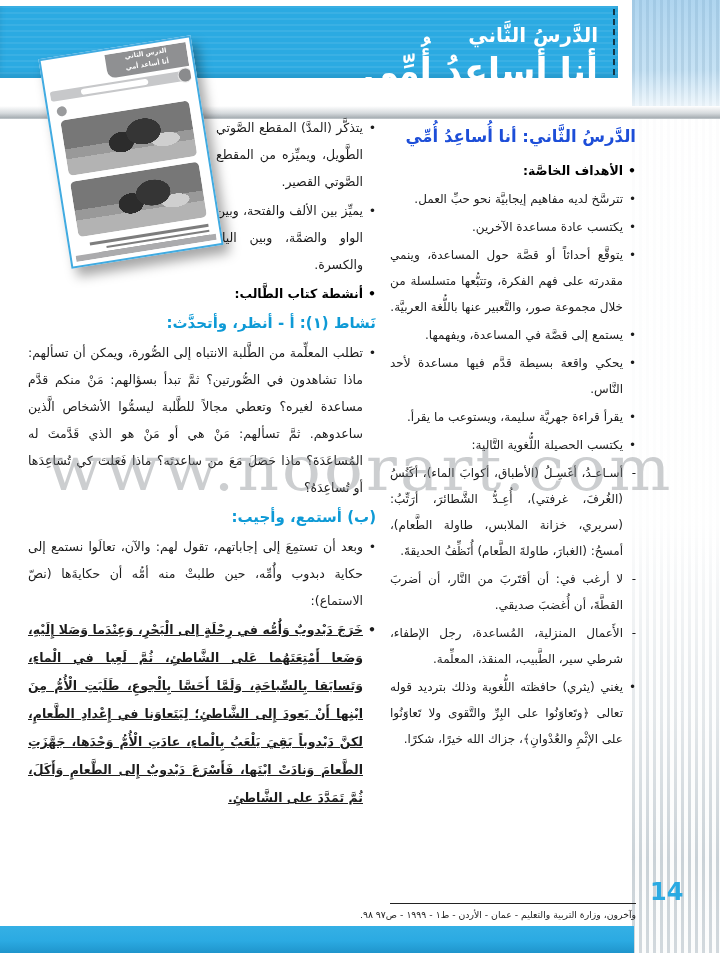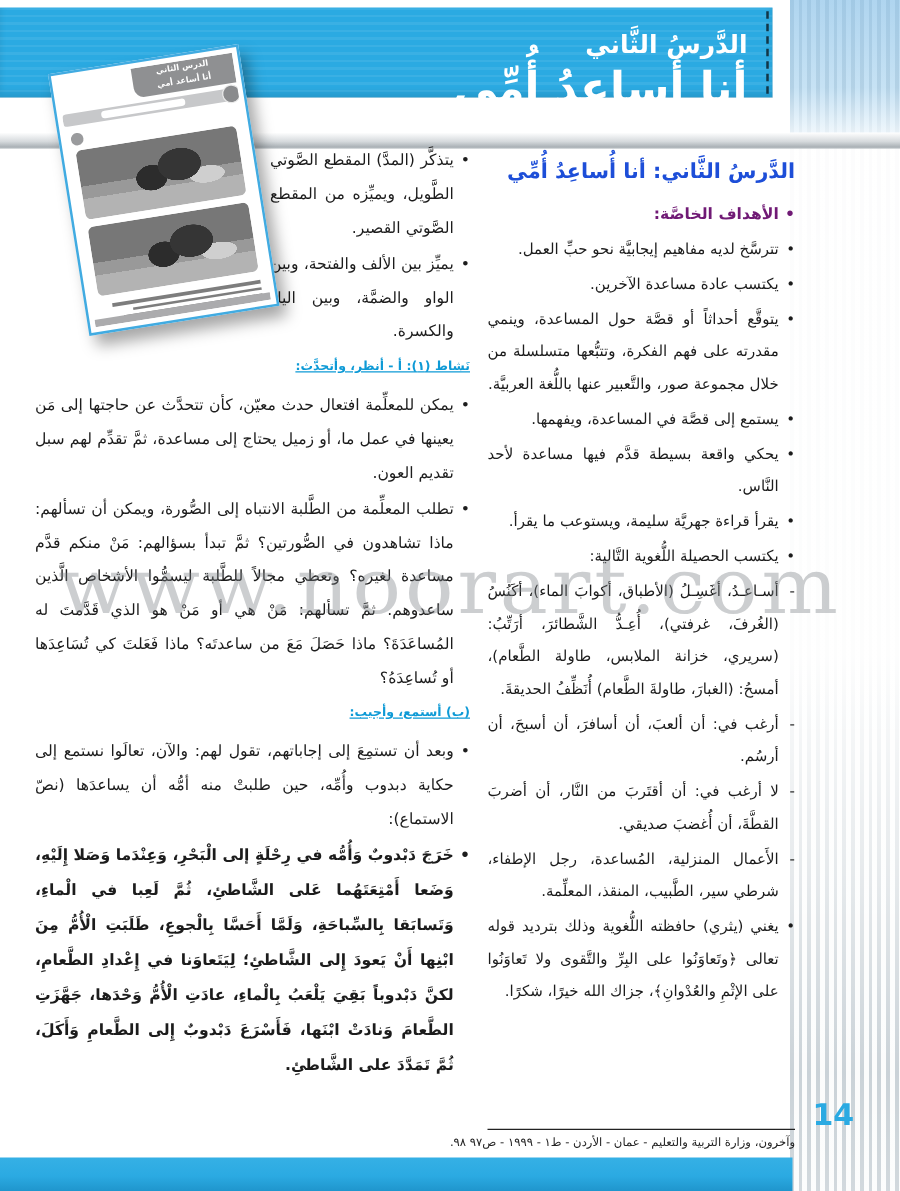--- a/index.html
+++ b/index.html
@@ -54,30 +54,30 @@
     white-space:nowrap;text-align:center;transform:scaleX(1.04);
     pointer-events:none;z-index:30;
   }
 
   
   .col{direction:rtl;text-align:justify;color:#1c1c1c;}
   .col-objectives{position:absolute;top:122px;right:84px;width:246px;font-size:12px;line-height:26px;}
   .col-activities{position:absolute;top:112px;left:28px;width:348px;font-size:12.5px;line-height:27px;}
 
   .h-blue-lg{color:#1d4ed8;font-weight:bold;font-size:16.5px;line-height:30px;margin:0 0 6px 0;}
-  .h-blue-act{color:#0E9AD6;font-weight:bold;font-size:10px;line-height:28px;margin:2px 0 0 0;text-decoration:underline;}
+  .h-blue-act{color:#0E9AD6;font-weight:bold;font-size:15px;line-height:28px;margin:2px 0 0 0;}
 
   ul.plain{list-style:none;margin:0;padding:0;}
   li.b{position:relative;padding-right:13px;margin:2px 0;}
   li.b::before{content:"\2022";position:absolute;right:0;top:0;}
   li.b.blue{color:#0E9AD6;font-weight:bold;}
-  li.b.black-h{font-weight:bold;color:#701a75;font-size:12.5px;}
+  li.b.black-h{font-weight:bold;color:#000000;font-size:12.5px;}
   li.d{position:relative;padding-right:13px;margin:2px 0;}
   li.d::before{content:"-";position:absolute;right:0;top:0;}
-  li.story{font-weight:bold;line-height:28px;font-size:12.5px;}
+  li.story{font-weight:bold;line-height:28px;font-size:12.5px;text-decoration:underline;}
 
   
   .footnote{
     position:absolute;top:886px;right:84px;width:246px;direction:rtl;z-index:5;margin-top:17px;
   }
   .footnote-rule{border:none;border-top:1.5px solid #222;margin:0 0 4px 0;width:100%;}
   .footnote-text{font-size:9.3px;color:#222;text-align:right;line-height:13px;white-space:nowrap;}
 
   
   .page-number{
@@ -151,21 +151,20 @@
     <ul class="plain">
       <li class="b black-h">الأهداف الخاصَّة:</li>
       <li class="b">تترسَّخ لديه مفاهيم إيجابيَّة نحو حبِّ العمل.</li>
       <li class="b">يكتسب عادة مساعدة الآخرين.</li>
       <li class="b">يتوقَّع أحداثاً أو قصَّة حول المساعدة، وينمي مقدرته على فهم الفكرة، وتتبُّعها متسلسلة من خلال مجموعة صور، والتَّعبير عنها باللُّغة العربيَّة.</li>
       <li class="b">يستمع إلى قصَّة في المساعدة، ويفهمها.</li>
       <li class="b">يحكي واقعة بسيطة قدَّم فيها مساعدة لأحد النَّاس.</li>
       <li class="b">يقرأ قراءة جهريَّة سليمة، ويستوعب ما يقرأ.</li>
       <li class="b">يكتسب الحصيلة اللُّغوية التَّالية:</li>
       <li class="d">أسـاعـدُ، أغَسِـلُ (الأطباق، أكوابَ الماء)، أكَنُسُ (الغُرفَ، غرفتي)، أُعِـدُّ الشَّطائرَ، أرَتِّبُ: (سريري، خزانة الملابس، طاولة الطَّعام)، أمسحُ: (الغبارَ، طاولةَ الطَّعام) أُنَظِّفُ الحديقةَ.</li>
-      <li class="d">أرغب في: أن ألعبَ، أن أسافرَ، أن أسبحَ، أن أرسُم.</li>
       <li class="d">لا أرغب في: أن أقتَربَ من النَّار، أن أضربَ القطَّةَ، أن أُغضبَ صديقي.</li>
       <li class="d">الأَعمال المنزلية، المُساعدة، رجل الإطفاء، شرطي سير، الطَّبيب، المنقذ، المعلِّمة.</li>
       <li class="b">يغني (يثري) حافظته اللُّغوية وذلك بترديد قوله تعالى ﴿وتَعاوَنُوا على البِرِّ والتَّقوى ولا تَعاوَنُوا على الإثْمِ والعُدْوانِ﴾، جزاك الله خيرًا، شكرًا.</li>
     </ul>
   </section>
 
   <section class="col col-activities">
 
     <div class="thumb-float">
       <div class="thumb">
@@ -186,29 +185,29 @@
             <div class="t-line w3"></div>
           </div>
           <div class="t-foot"></div>
         </div>
       </div>
     </div>
 
     <ul class="plain">
       <li class="b">يتذكَّر (المدَّ) المقطع الصَّوتي الطَّويل، ويميِّزه من المقطع الصَّوتي القصير.</li>
       <li class="b">يميِّز بين الألف والفتحة، وبين الواو والضمَّة، وبين الياء والكسرة.</li>
+      <li class="b black-h">أنشطة كتاب الطَّالب:</li>
     </ul>
     <h3 class="h-blue-act">نَشاط (١): أ - أنظر، وأتحدَّث:</h3>
     <ul class="plain">
-      <li class="b">يمكن للمعلِّمة افتعال حدث معيّن، كأن تتحدَّث عن حاجتها إلى مَن يعينها في عمل ما، أو زميل يحتاج إلى مساعدة، ثمَّ تقدِّم لهم سبل تقديم العون.</li>
       <li class="b">تطلب المعلِّمة من الطَّلبة الانتباه إلى الصُّورة، ويمكن أن تسألهم: ماذا تشاهدون في الصُّورتين؟ ثمَّ تبدأ بسؤالهم: مَنْ منكم قدَّم مساعدة لغيره؟ وتعطي مجالاً للطَّلبة ليسمُّوا الأشخاص الَّذين ساعدوهم. ثمَّ تسألهم: مَنْ هي أو مَنْ هو الذي قَدَّمتَ له المُساعَدَةَ؟ ماذا حَصَلَ مَعَ من ساعدتَه؟ ماذا فَعَلتَ كي تُسَاعِدَها أو تُساعِدَهُ؟</li>
     </ul>
     <h3 class="h-blue-act">(ب) أستمع، وأجيب:</h3>
     <ul class="plain">
-      <li class="b">وبعد أن تستمِعَ إلى إجاباتهم، تقول لهم: والآن، تعالَوا نستمع إلى حكاية دبدوب وأُمِّه، حين طلبتْ منه أمُّه أن يساعدَها (نصّ الاستماع):</li>
+      <li class="b">وبعد أن تستمِعَ إلى إجاباتهم، تقول لهم: والآن، تعالَوا نستمع إلى حكاية دبدوب وأُمِّه، حين طلبتْ منه أمُّه أن حكايةَها (نصّ الاستماع):</li>
       <li class="b story">خَرَجَ دَبْدوبٌ وَأُمُّه في رِحْلَةٍ إلى الْبَحْرِ، وَعِنْدَما وَصَلا إِلَيْهِ، وَضَعا أَمْتِعَتَهُما عَلى الشَّاطئِ، ثُمَّ لَعِبا في الْماءِ، وَتَسابَقا بِالسِّباحَةِ، وَلَمَّا أَحَسَّا بِالْجوعِ، طَلَبَتِ الْأُمُّ مِنَ ابْنِها أَنْ يَعودَ إِلى الشَّاطئِ؛ لِيَتَعاوَنا في إِعْدادِ الطَّعامِ، لكنَّ دَبْدوباً بَقِيَ يَلْعَبُ بِالْماءِ، عادَتِ الْأُمُّ وَحْدَها، جَهَّزَتِ الطَّعامَ وَنادَتْ ابْنَها، فَأَسْرَعَ دَبْدوبٌ إِلى الطَّعامِ وَأَكَلَ، ثُمَّ تَمَدَّدَ على الشَّاطئِ.</li>
     </ul>
   </section>
 
   <div class="footnote">
     <hr class="footnote-rule">
     <div class="footnote-text">وآخرون، وزارة التربية والتعليم - عمان - الأردن - ط١ - ١٩٩٩ - ص٩٧ ٩٨.</div>
   </div>
 
   <div class="page-number">14</div>

